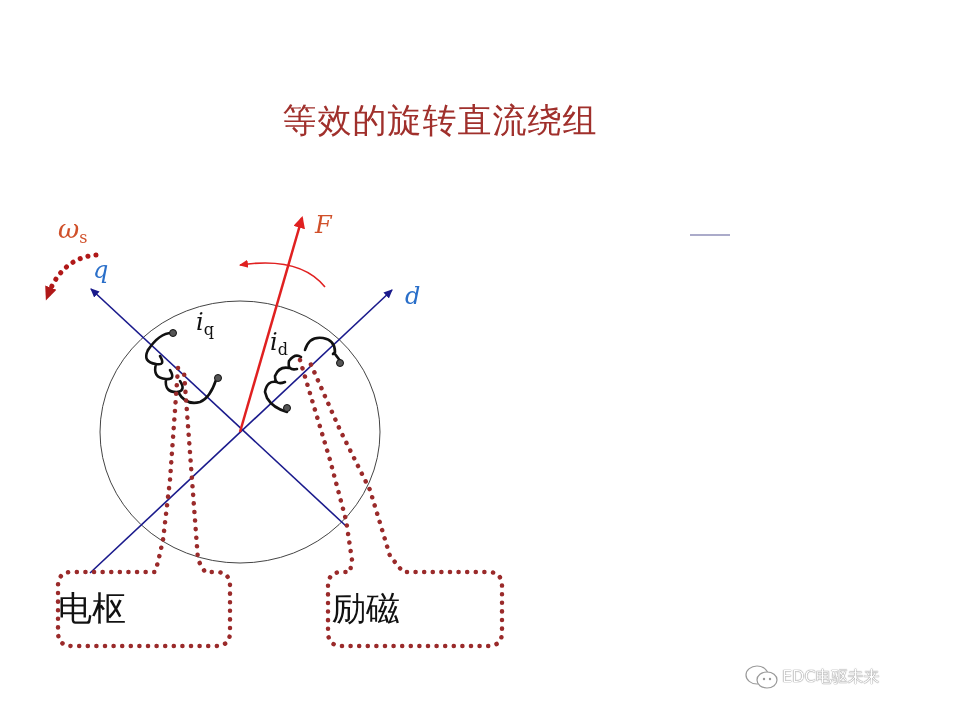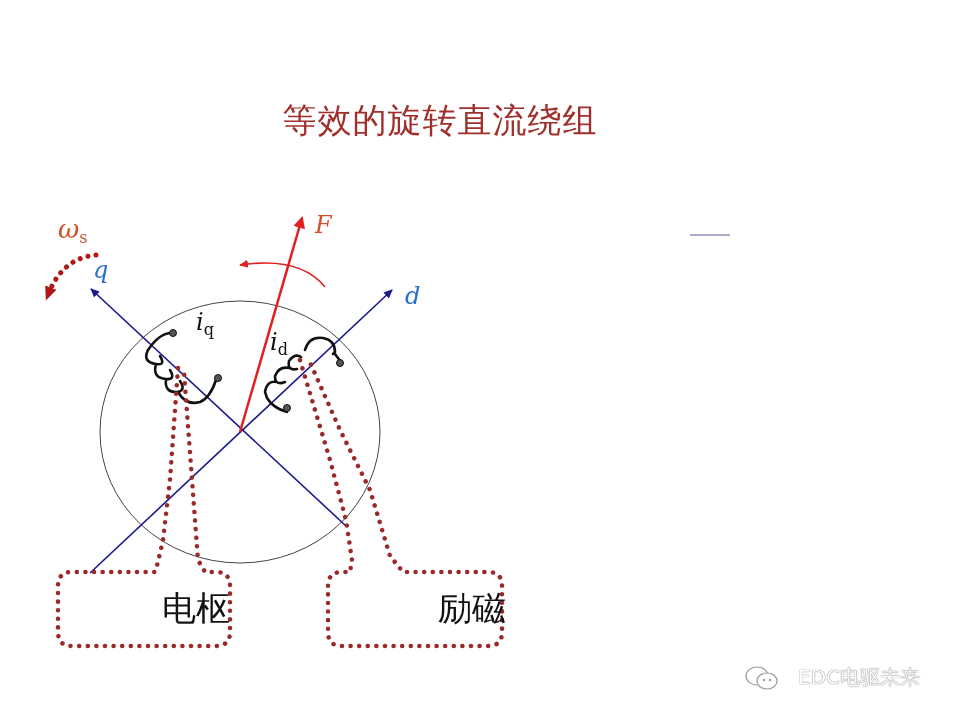--- a/index.html
+++ b/index.html
@@ -1,21 +1,21 @@
 <!DOCTYPE html>
 <html><head>
 <meta charset="utf-8">
 <style>
   html, body { margin:0; padding:0; background:#ffffff; }
   body { width:960px; height:720px; position:relative; overflow:hidden; font-family:"DejaVu Sans", sans-serif; }
   .title { position:absolute; left:0; width:880px; top:98px; text-align:center; font-family:"DejaVu Serif", serif; font-size:34px; color:#a0302c; letter-spacing:1px; }
   svg { position:absolute; left:0; top:0; }
   .lbl-serif { font-family:"DejaVu Serif","Liberation Serif", serif; font-style:italic; }
-  .box-label { position:absolute; font-size:34px; color:#111; font-family:"DejaVu Sans", sans-serif; text-align:right; }
-  .watermark { position:absolute; left:744px; top:664px; font-size:20px; color:#ffffff; display:flex; align-items:center; gap:18px; font-family:"DejaVu Sans", sans-serif; text-shadow: 0 0 1px #777, 0 0 1px #777; }
+  .box-label { position:absolute; font-size:34px; color:#111; font-family:"DejaVu Sans", sans-serif; text-align:left; }
+  .watermark { position:absolute; left:744px; top:664px; font-size:16px; color:#ffffff; display:flex; align-items:center; gap:2px; font-family:"DejaVu Sans", sans-serif; text-shadow: 0 0 1px #777, 0 0 1px #777; }
 </style>
 </head>
 <body>
 
 <div class="title">等效的旋转直流绕组</div>
 
 <svg width="960" height="720" viewBox="0 0 960 720">
   <defs>
     <marker id="arrBlue" markerWidth="10" markerHeight="10" refX="8" refY="5" orient="auto" markerUnits="userSpaceOnUse">
       <path d="M0,1 L9,5 L0,9 z" fill="#1a1a8c"></path>

